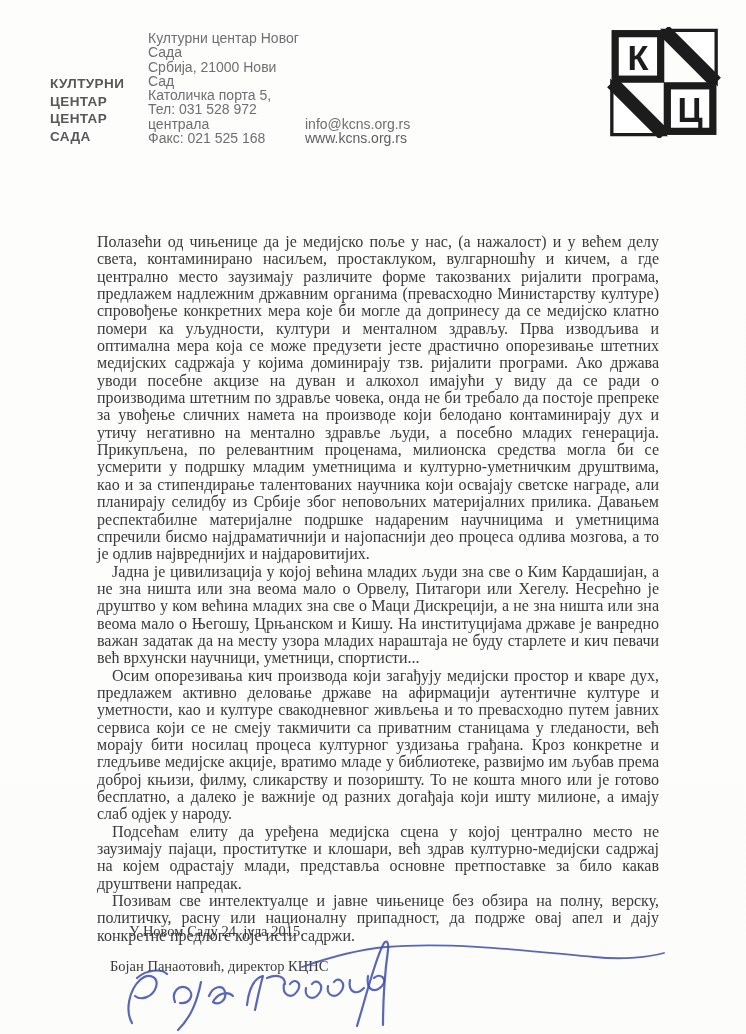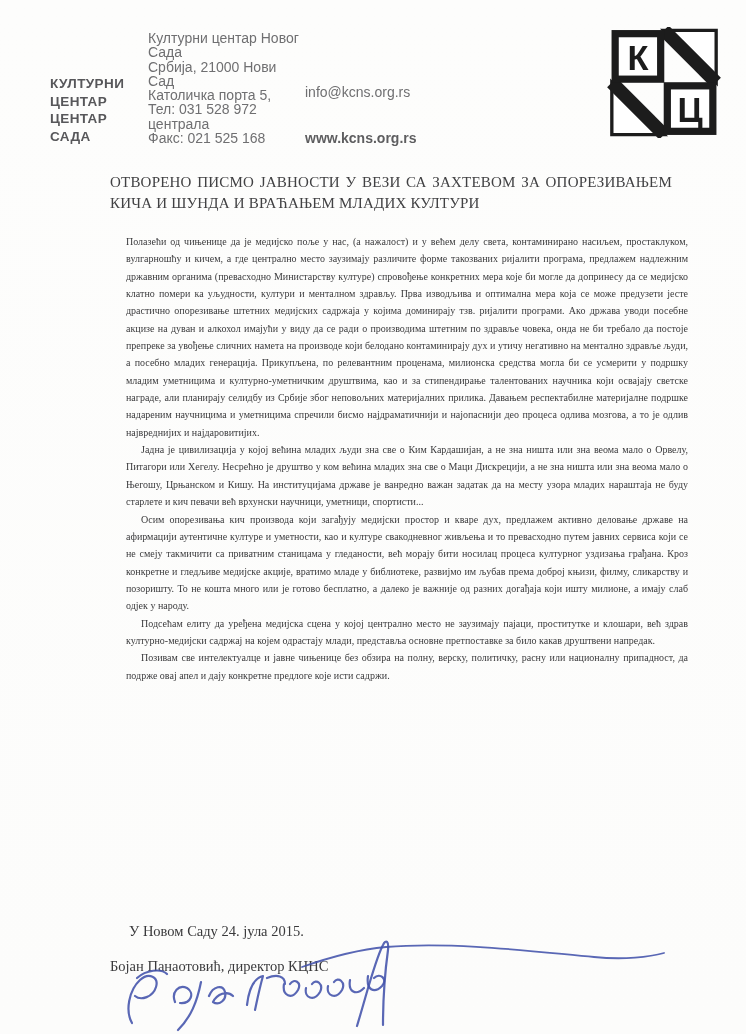--- a/index.html
+++ b/index.html
@@ -25,21 +25,21 @@
   .org-name {
     width:98px; flex:none;
     font-size:13.5px; font-weight:bold; line-height:17.6px;
     letter-spacing:0.4px; color:var(--org-text);
   }
   .col { font-size:14px; line-height:14.3px; }
   .addr  { width:157px; flex:none; }
   .ids   { width:142px; flex:none; }
   .web   { flex:none; }
   .web .email { font-weight:normal; }
-  .web .www   { font-weight:bold; color:#5e5e60;margin-top:32px; }
+  .web .www   { font-weight:normal; color:#5e5e60; }
 
   .logo {
     position:absolute; left:606px; top:27px;
     width:116px; height:111px;
   }
   .logo svg { width:100%; height:100%; display:block; }
   .logo text {
     font-family:"Liberation Sans", sans-serif;
     font-weight:bold; font-size:31px;
     fill:var(--logo);
@@ -48,22 +48,22 @@
   
   .title {
     position:absolute; left:110px; top:172px; width:562px;
     font-size:15px; line-height:21px; color:#414143;
     letter-spacing:0.2px;
   }
   .title .title-line { text-align:left; }
   .title .title-line:first-child { text-align:justify; text-align-last:justify; }
 
   .letter-body {
-    position:absolute; left:126px; top:233px; width:562px;
-    font-size:10px; line-height:17.35px;
+    position:absolute; left:97px; top:233px; width:562px;
+    font-size:16px; line-height:17.35px;
     color:var(--body-text);
     text-align:justify;
   }
   .letter-body .para { margin:0; text-indent:15px; }
   .letter-body .para:first-child { text-indent:0; }
 
   .dateline {
     position:absolute; left:110px; top:923px;
     font-size:14.5px; color:var(--body-text);margin-left:19px;
   }
@@ -118,24 +118,20 @@
       <line x1="50" y1="3" x2="97" y2="50" stroke="#1c1c1c" stroke-width="12"></line>
       <polygon points="3,50 3,97 50,97" fill="#ffffff" stroke="#1c1c1c" stroke-width="3"></polygon>
       <line x1="3" y1="50" x2="50" y2="97" stroke="#1c1c1c" stroke-width="12"></line>
       <rect x="6" y="6" width="41" height="41" fill="#ffffff" stroke="#1c1c1c" stroke-width="6.5"></rect>
       <rect x="53" y="53" width="41" height="41" fill="#ffffff" stroke="#1c1c1c" stroke-width="6.5"></rect>
       <text x="26.5" y="38.5" text-anchor="middle">К</text>
       <text x="73.5" y="85.5" text-anchor="middle">Ц</text>
     </svg>
   </div>
 
-  <div class="title">
-      <div class="title-line">ОТВОРЕНО ПИСМО ЈАВНОСТИ У ВЕЗИ СА ЗАХТЕВОМ ЗА ОПОРЕЗИВАЊЕМ</div>
-      <div class="title-line">КИЧА И ШУНДА И ВРАЋАЊЕМ МЛАДИХ КУЛТУРИ</div>
-    </div>
 
   <div class="letter-body">
       <p class="para">Полазећи од чињенице да је медијско поље у нас, (а нажалост) и у већем делу света, контаминирано насиљем, простаклуком, вулгарношћу и кичем, а где централно место заузимају различите форме такозваних ријалити програма, предлажем надлежним државним органима (превасходно Министарству културе) спровођење конкретних мера које би могле да допринесу да се медијско клатно помери ка уљудности, култури и менталном здрављу. Прва изводљива и оптимална мера која се може предузети јесте драстично опорезивање штетних медијских садржаја у којима доминирају тзв. ријалити програми. Ако држава уводи посебне акцизе на дуван и алкохол имајући у виду да се ради о производима штетним по здравље човека, онда не би требало да постоје препреке за увођење сличних намета на производе који белодано контаминирају дух и утичу негативно на ментално здравље људи, а посебно младих генерација. Прикупљена, по релевантним проценама, милионска средства могла би се усмерити у подршку младим уметницима и културно-уметничким друштвима, као и за стипендирање талентованих научника који освајају светске награде, али планирају селидбу из Србије због неповољних материјалних прилика. Давањем респектабилне материјалне подршке надареним научницима и уметницима спречили бисмо најдраматичнији и најопаснији део процеса одлива мозгова, а то је одлив највреднијих и најдаровитијих.</p>
       <p class="para">Јадна је цивилизација у којој већина младих људи зна све о Ким Кардашијан, а не зна ништа или зна веома мало о Орвелу, Питагори или Хегелу. Несрећно је друштво у ком већина младих зна све о Маци Дискрецији, а не зна ништа или зна веома мало о Његошу, Црњанском и Кишу. На институцијама државе је ванредно важан задатак да на месту узора младих нараштаја не буду старлете и кич певачи већ врхунски научници, уметници, спортисти...</p>
       <p class="para">Осим опорезивања кич производа који загађују медијски простор и кваре дух, предлажем активно деловање државе на афирмацији аутентичне културе и уметности, као и културе свакодневног живљења и то превасходно путем јавних сервиса који се не смеју такмичити са приватним станицама у гледаности, већ морају бити носилац процеса културног уздизања грађана. Кроз конкретне и гледљиве медијске акције, вратимо младе у библиотеке, развијмо им љубав према доброј књизи, филму, сликарству и позоришту. То не кошта много или је готово бесплатно, а далеко је важније од разних догађаја који ишту милионе, а имају слаб одјек у народу.</p>
       <p class="para">Подсећам елиту да уређена медијска сцена у којој централно место не заузимају пајаци, проститутке и клошари, већ здрав културно-медијски садржај на којем одрастају млади, представља основне претпоставке за било какав друштвени напредак.</p>
       <p class="para">Позивам све интелектуалце и јавне чињенице без обзира на полну, верску, политичку, расну или националну припадност, да подрже овај апел и дају конкретне предлоге које исти садржи.</p>
     </div>
 
   <div class="dateline">У Новом Саду 24. јула 2015.</div>

